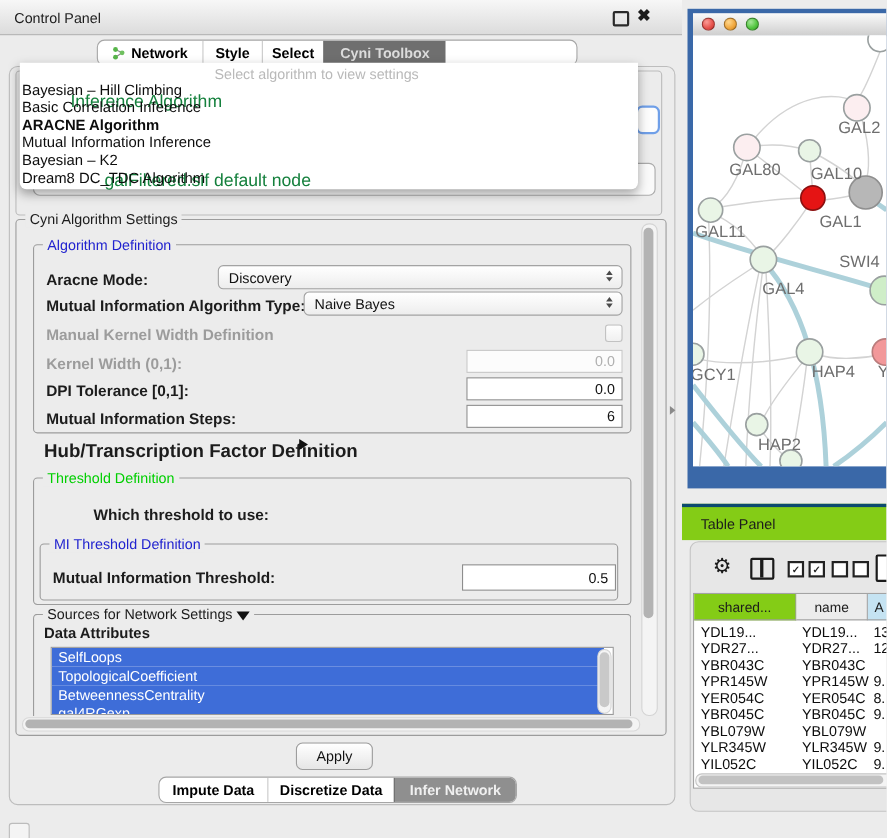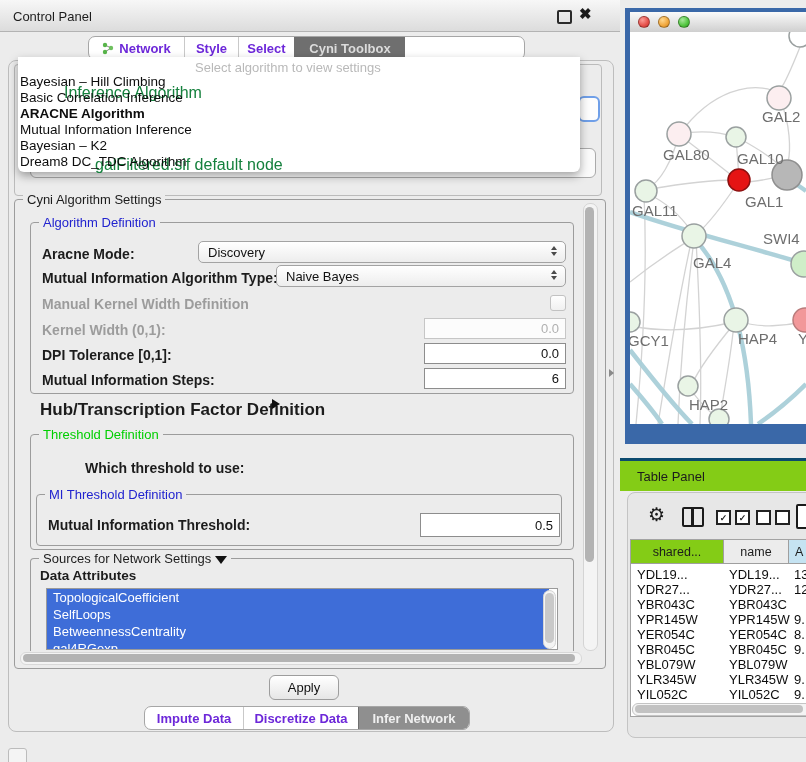--- a/index.html
+++ b/index.html
@@ -5,21 +5,21 @@
   html,body{margin:0;padding:0;}
   body{font-family:"Liberation Sans",sans-serif;background:#ececec;}
   .screen{position:relative;width:806px;height:762px;overflow:hidden;background:#ececec;}
   .abs{position:absolute;}
   
   .cp-titlebar{left:0;top:0;width:620px;height:31px;background:linear-gradient(#f7f7f7,#dcdcdc);border-bottom:1px solid #b3b3b3;}
   .cp-title{left:13px;top:9px;font-size:13px;color:#1c1c1c;}
   .float-icon{left:557px;top:10px;width:11px;height:10px;border:2px solid #2a2a2a;border-radius:2px;}
   .close-icon{left:579px;top:5px;font-size:15px;font-weight:bold;color:#1c1c1c;}
   .seg-bar{display:flex;background:#fff;border:1px solid #a6a6a6;border-radius:7px;overflow:hidden;align-items:stretch;}
-  .seg{display:flex;align-items:center;justify-content:center;font-size:13px;font-weight:bold;color:#6d28d9;border-left:1px solid #c9c9c9;cursor:default;}
+  .seg{display:flex;align-items:center;justify-content:center;font-size:13px;font-weight:bold;color:#000000;border-left:1px solid #c9c9c9;cursor:default;}
   .seg:first-child{border-left:none;}
   .seg.selected{background:#6f6f6f;color:#dcdcdc;border-left-color:#6f6f6f;}
   .cp-body{left:8px;top:60px;width:604px;height:670px;border:1px solid #bdbdbd;border-radius:8px;background:#ececec;}
   .group{position:absolute;border:1px solid #9c9c9c;border-radius:4px;}
   .group-label{position:absolute;top:-8px;left:8px;background:#ececec;padding:0 4px;font-size:13px;color:#1c1c1c;white-space:nowrap;}
   .blue{color:#2123cf;}
   .green{color:#00cf00;}
   .lbl{position:absolute;font-size:14px;font-weight:bold;color:#1c1c1c;white-space:nowrap;}
   .lbl.dis{color:#9c9c9c;}
   .combo{position:absolute;height:22px;background:linear-gradient(#ffffff,#ededed);border:1px solid #a3a3a3;border-radius:5px;display:flex;align-items:center;font-size:13px;color:#111;padding-left:9px;box-sizing:border-box;}
@@ -149,22 +149,22 @@
     <span class="group-label blue">MI Threshold Definition</span>
   </div>
   <span class="lbl" style="left:48px;top:517px;">Mutual Information Threshold:</span>
   <div class="field" style="left:420px;top:513px;width:140px;height:24px;line-height:23px;">0.5</div>
 
   <div class="group" style="left:30px;top:558px;width:542px;height:92px;border-bottom:none;border-radius:4px 4px 0 0;">
     <span class="group-label"><span>Sources for Network Settings</span> <span class="tri-dn-big" style="vertical-align:-1px;"></span></span>
   </div>
   <span class="lbl" style="left:40px;top:568px;font-size:13.5px;">Data Attributes</span>
   <div class="abs" style="left:46px;top:588px;width:510px;height:60px;background:#fff;border:1px solid #9a9a9a;overflow:hidden;">
+    <div class="list-sel" style="width:496px;">SelfLoops</div>
     <div class="list-sel" style="width:496px;">TopologicalCoefficient</div>
-    <div class="list-sel" style="width:496px;">SelfLoops</div>
     <div class="list-sel" style="width:496px;">BetweennessCentrality</div>
     <div class="list-sel" style="width:496px;">gal4RGexp</div>
     <div class="vscroll" style="right:1px;top:1px;width:11px;height:57px;">
       <div class="vthumb" style="top:2px;height:50px;background:#c9c9c9;"></div>
     </div>
   </div>
 
   <div class="apply-btn" style="left:269px;top:675px;">Apply</div>
   <div class="abs seg-bar" style="left:144px;top:706px;width:324px;height:22px;">
     <div class="seg" style="width:98px;">

